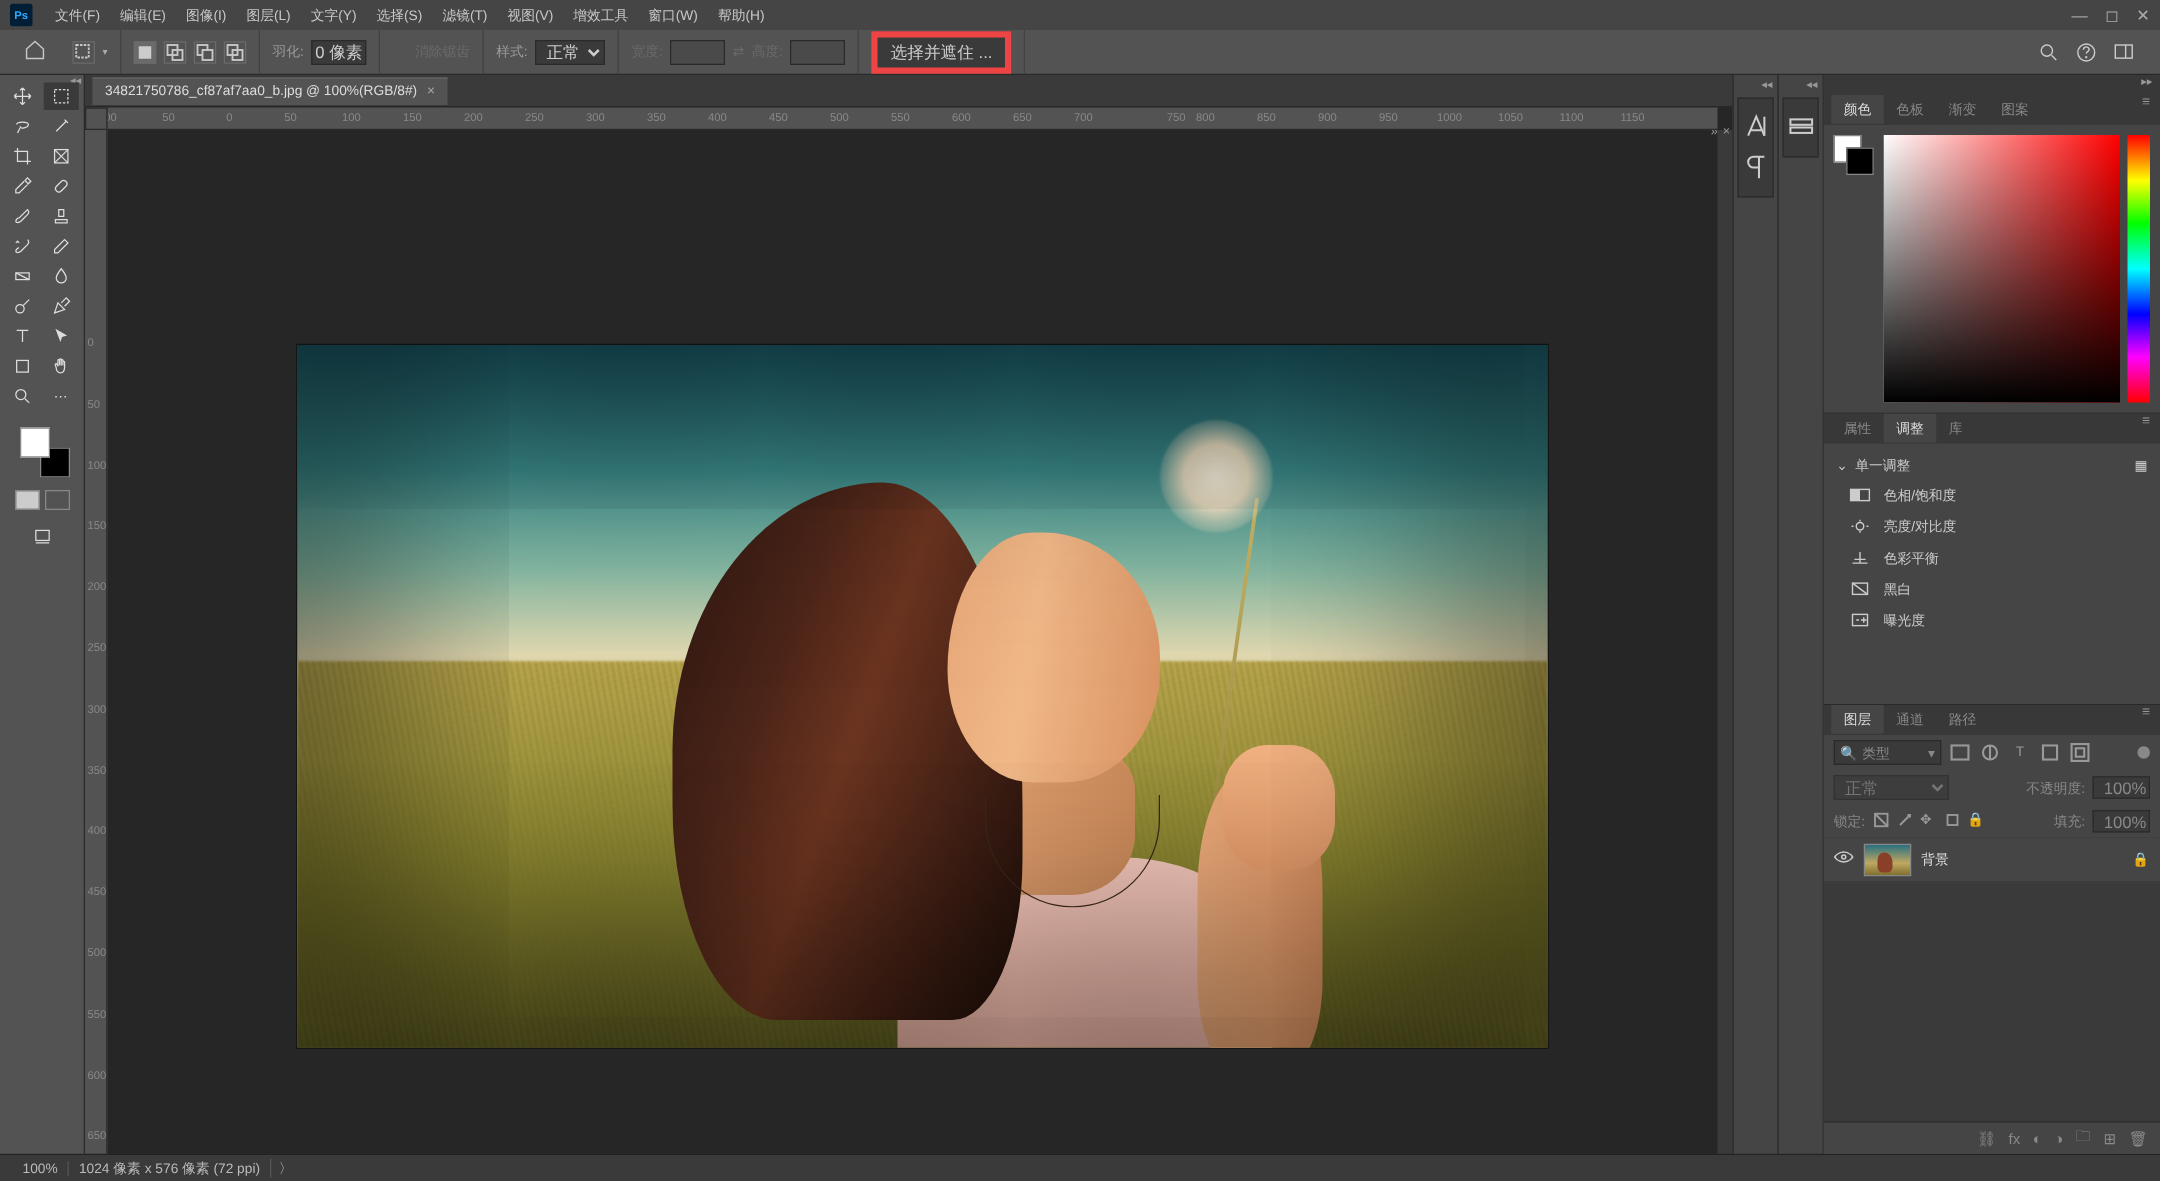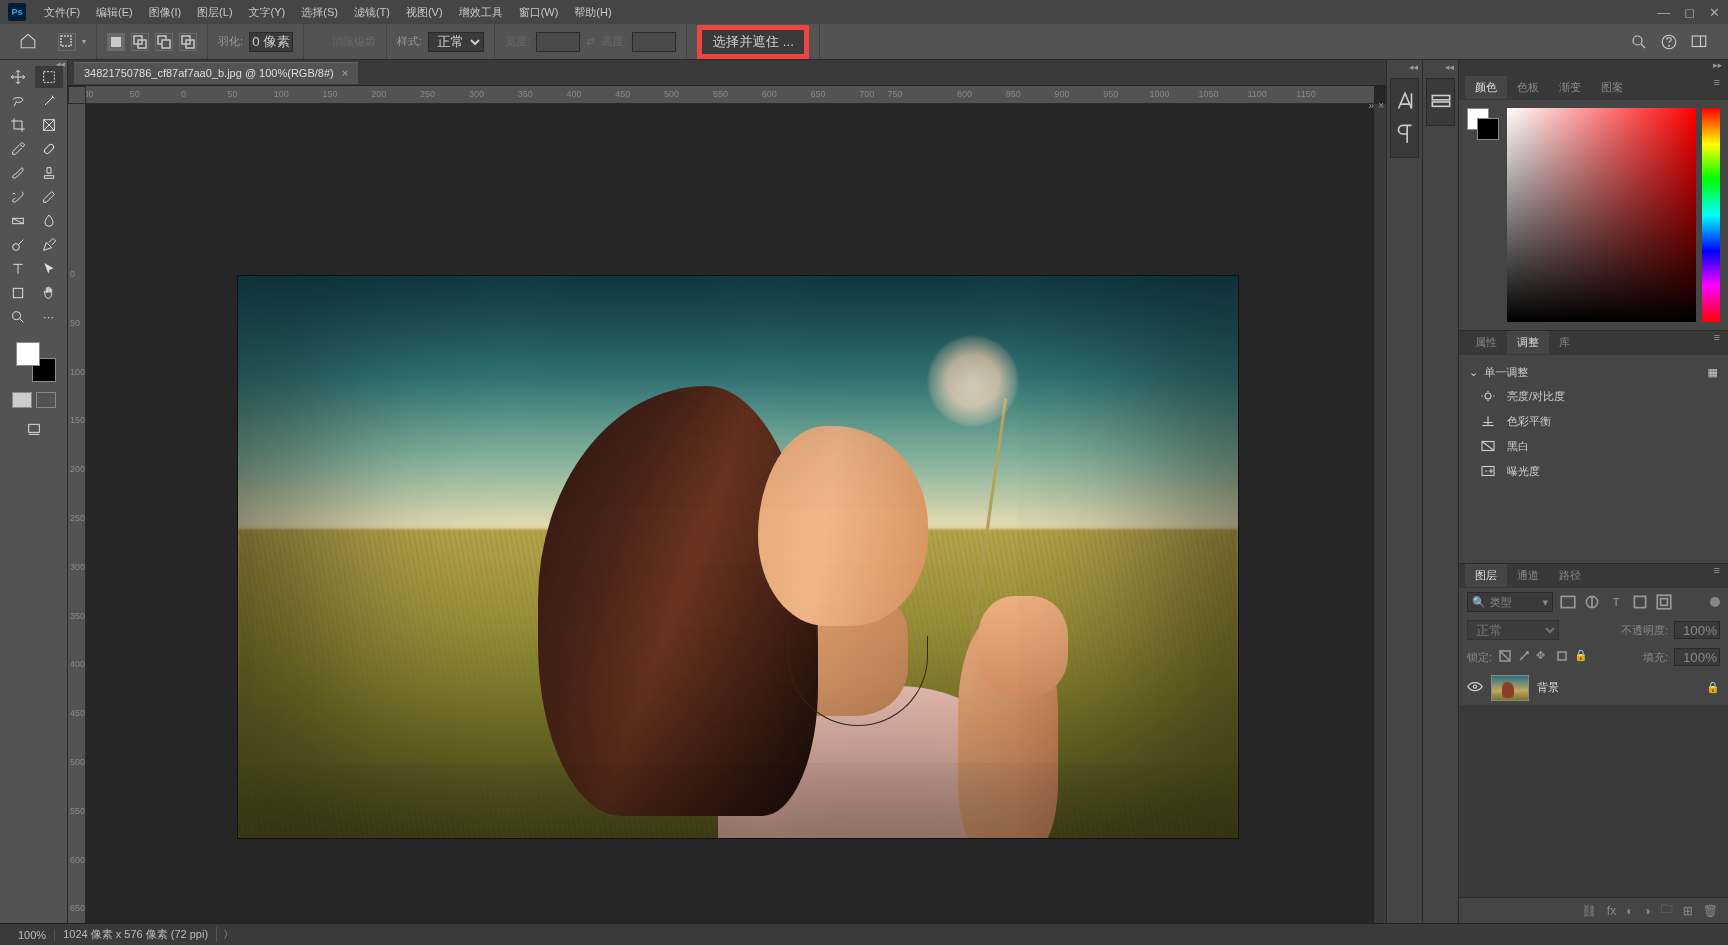--- a/index.html
+++ b/index.html
@@ -361,21 +361,21 @@
         <span style="left: 341.6px;">250</span>
         <span style="left: 390.4px;">300</span>
         <span style="left: 439.2px;">350</span>
         <span style="left: 488px;">400</span>
         <span style="left: 536.8px;">450</span>
         <span style="left: 585.6px;">500</span>
         <span style="left: 634.4px;">550</span>
         <span style="left: 683.2px;">600</span>
         <span style="left: 732px;">650</span>
         <span style="left: 780.8px;">700</span>
-        <span style="left: 809px;">750</span>
+        <span style="left: 855px;">750</span>
         <span style="left: 878.4px;">800</span>
         <span style="left: 927.2px;">850</span>
         <span style="left: 976px;">900</span>
         <span style="left: 1024.8px;">950</span>
         <span style="left: 1073.6px;">1000</span>
         <span style="left: 1122.4px;">1050</span>
         <span style="left: 1171.2px;">1100</span>
         <span style="left: 1220px;">1150</span>
       </div>
     <div class="ruler-v" id="rulerV">
@@ -477,20 +477,27 @@
         <div class="panel-menu">≡</div>
       </div>
       <div class="adj-panel-body" style="height:208px; overflow:hidden;">
         <div class="adj-header">
           <span class="chev">⌄</span>
           <span>单一调整</span>
           <span class="grid-icon">▦</span>
         </div>
         <div class="adj-item">
             <span class="ai-icon"><svg viewBox="0 0 24 16">
+                <rect x="2" y="2" width="20" height="12"></rect>
+                <rect x="2" y="2" width="10" height="12" fill="#ccc" stroke="none"></rect>
+              </svg></span>
+            <span>色相/饱和度</span>
+          </div>
+        <div class="adj-item">
+            <span class="ai-icon"><svg viewBox="0 0 24 16">
                 <circle cx="12" cy="8" r="4"></circle>
                 <line x1="12" y1="1" x2="12" y2="3"></line>
                 <line x1="12" y1="13" x2="12" y2="15"></line>
                 <line x1="3" y1="8" x2="5" y2="8"></line>
                 <line x1="19" y1="8" x2="21" y2="8"></line>
               </svg></span>
             <span>亮度/对比度</span>
           </div>
         <div class="adj-item">
             <span class="ai-icon"><svg viewBox="0 0 24 16">

